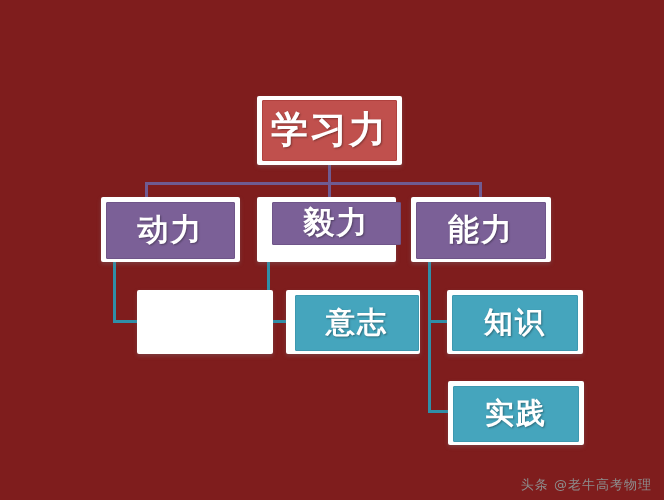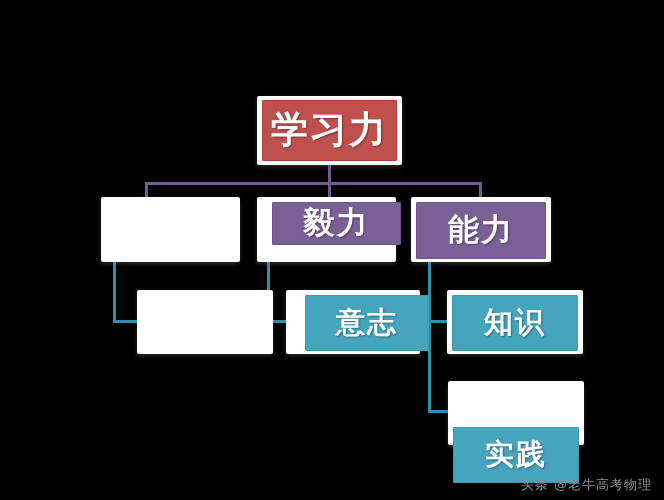--- a/index.html
+++ b/index.html
@@ -7,21 +7,21 @@
     padding: 0;
     background: #ffffff;
   }
   body {
     font-family: "DejaVu Sans", "Liberation Sans", sans-serif;
   }
   #canvas {
     position: relative;
     width: 664px;
     height: 500px;
-    background: #000000;
+    background: #7f1d1d;
     overflow: hidden;
   }
   .node {
     position: absolute;
     box-sizing: border-box;
     display: flex;
     align-items: center;
     justify-content: center;
     color: #ffffff;
     font-weight: bold;
@@ -102,43 +102,46 @@
   <div class="connector conn-teal" style="left:428px; top:258px; width:3px; height:155px;"></div>
   <div class="connector conn-teal" style="left:428px; top:320px; width:28px; height:3px;"></div>
   <div class="connector conn-teal" style="left:428px; top:410px; width:28px; height:3px;"></div>
 
   <div class="node-frame" style="left:257px; top:96px; width:145px; height:69px;"></div>
   <div class="node root" style="left:262px; top:100px; width:135px; height:61px;">
     <span class="node-label">学习力</span>
   </div>
 
   <div class="node-frame" style="left:101px; top:197px; width:139px; height:65px;"></div>
+  <div class="node level2" style="left:106px; top:202px; width:129px; height:57px;">
+    <span class="node-label">动力</span>
+  </div>
 
   <div class="node-frame" style="left:257px; top:197px; width:139px; height:65px;"></div>
   <div class="node level2" style="left:272px; top:202px; width:129px; height:43px;">
     <span class="node-label">毅力</span>
   </div>
 
   <div class="node-frame" style="left:411px; top:197px; width:140px; height:65px;"></div>
   <div class="node level2" style="left:416px; top:202px; width:130px; height:57px;justify-content:center;">
     <span class="node-label">能力</span>
   </div>
 
   <div class="node-frame" style="left:137px; top:290px; width:136px; height:64px;"></div>
 
   <div class="node-frame" style="left:286px; top:290px; width:134px; height:64px;"></div>
-  <div class="node level3" style="left:305px; top:295px; width:124px; height:56px;">
+  <div class="node level3" style="left:295px; top:295px; width:124px; height:56px;">
     <span class="node-label">意志</span>
   </div>
 
   <div class="node-frame" style="left:447px; top:290px; width:136px; height:64px;"></div>
   <div class="node level3" style="left:452px; top:295px; width:126px; height:56px;text-align:center;">
     <span class="node-label">知识</span>
   </div>
 
   <div class="node-frame" style="left:448px; top:381px; width:136px; height:64px;"></div>
-  <div class="node level3" style="left:453px; top:386px; width:126px; height:56px;margin-top:41px;">
+  <div class="node level3" style="left:453px; top:386px; width:126px; height:56px;">
     <span class="node-label">实践</span>
   </div>
 
   <div class="watermark">头条 @老牛高考物理</div>
 
 </div>
 
 </body></html>

